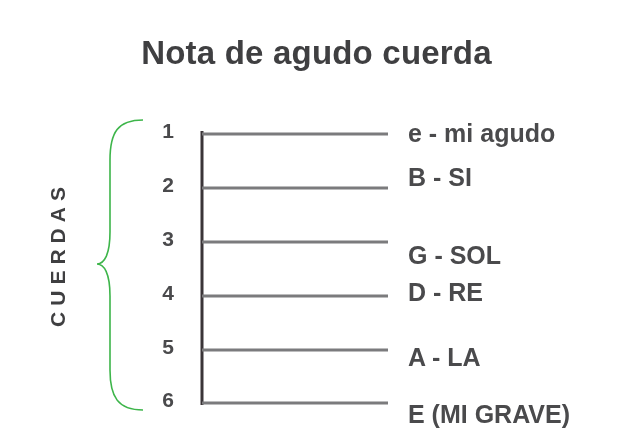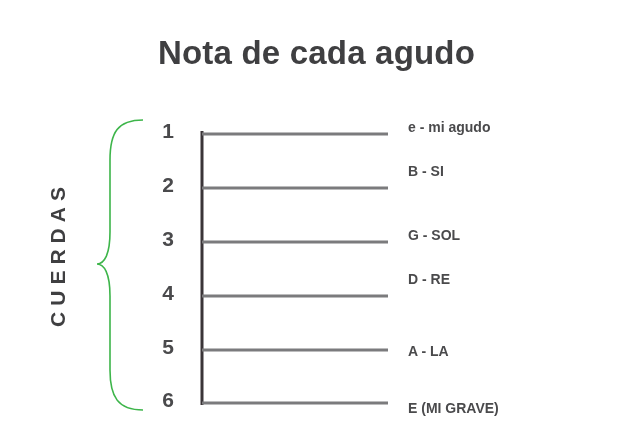--- a/index.html
+++ b/index.html
@@ -4,26 +4,26 @@
   <style>
     html, body { margin: 0; padding: 0; background: #ffffff; }
     body { width: 633px; height: 448px; position: relative; overflow: hidden;
            font-family: "Liberation Sans", "DejaVu Sans", sans-serif; color: #4a4a4c; }
     .title { position: absolute; left: 0; width: 633px; top: 34px; text-align: center;
              font-size: 33px; font-weight: bold; color: #3f3f41; letter-spacing: 0.2px; }
     .side-label { position: absolute; left: 58px; top: 254px; transform: translate(-50%, -50%) rotate(-90deg);
                   font-size: 21px; font-weight: bold; letter-spacing: 6px; color: #3f3f41; white-space: nowrap; }
     svg.diagram { position: absolute; left: 0; top: 0; }
     .num { position: absolute; width: 20px; text-align: center; left: 158px; font-size: 21px; font-weight: bold; color: #4a4a4c; }
-    .note { position: absolute; left: 408px; font-size: 14px; font-weight: bold; color: #4a4a4c; white-space: nowrap; }
+    .note { position: absolute; left: 408px; font-size: 25px; font-weight: bold; color: #4a4a4c; white-space: nowrap; }
   </style>
 </head>
 <body>
 
-<div class="title">Nota de cada agudo</div>
+<div class="title">Nota de agudo cuerda</div>
 
 <div class="side-label">CUERDAS</div>
 
 <svg class="diagram" width="633" height="448">
   <path d="M143,120 C118,120 110,132 110,160 L110,232 C110,255 104,264 97,264 C104,264 110,273 110,296 L110,370 C110,397 118,410 143,410" fill="none" stroke="#3db54a" stroke-width="1.6"></path>
   <line x1="202" y1="131" x2="202" y2="405" stroke="#3a3538" stroke-width="3"></line>
   <line x1="202" y1="134" x2="388" y2="134" stroke="#7b7b7d" stroke-width="3"></line>
   <line x1="202" y1="188" x2="388" y2="188" stroke="#7b7b7d" stroke-width="3"></line>
   <line x1="202" y1="242" x2="388" y2="242" stroke="#7b7b7d" stroke-width="3"></line>
   <line x1="202" y1="296" x2="388" y2="296" stroke="#7b7b7d" stroke-width="3"></line>
@@ -33,16 +33,16 @@
 
 <div class="num" style="top:119px">1</div>
 <div class="num" style="top:173px">2</div>
 <div class="num" style="top:227px">3</div>
 <div class="num" style="top:281px">4</div>
 <div class="num" style="top:335px">5</div>
 <div class="num" style="top:388px">6</div>
 
 <div class="note" style="top:119px">e - mi agudo</div>
 <div class="note" style="top:163px">B - SI</div>
-<div class="note" style="top:227px">G - SOL</div>
-<div class="note" style="top:271px">D - RE</div>
+<div class="note" style="top:241px">G - SOL</div>
+<div class="note" style="top:278px">D - RE</div>
 <div class="note" style="top:343px">A - LA</div>
 <div class="note" style="top:400px">E (MI GRAVE)</div>
 
 </body></html>

